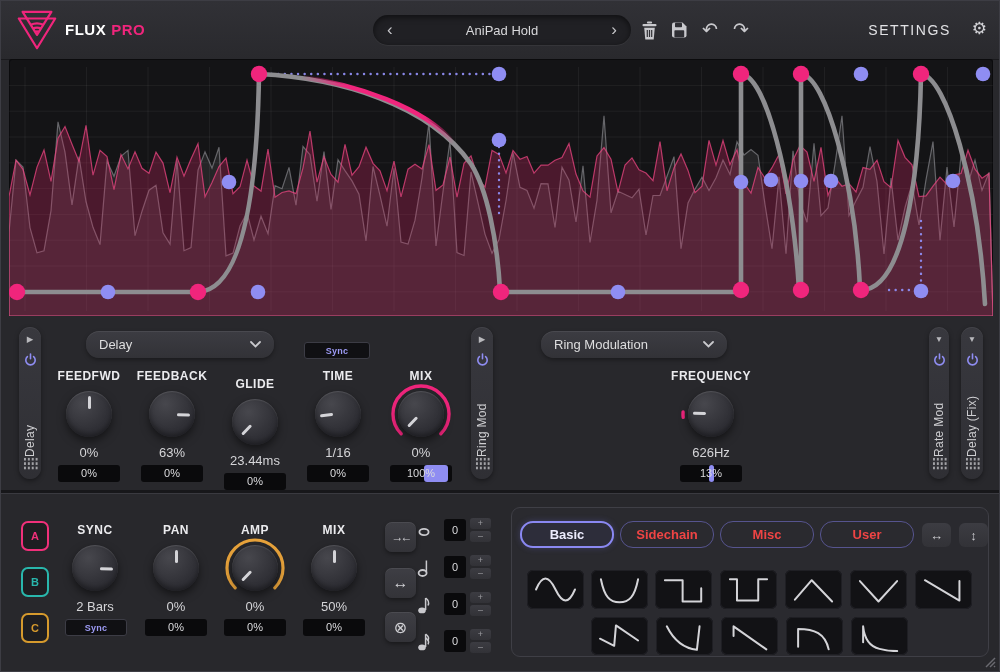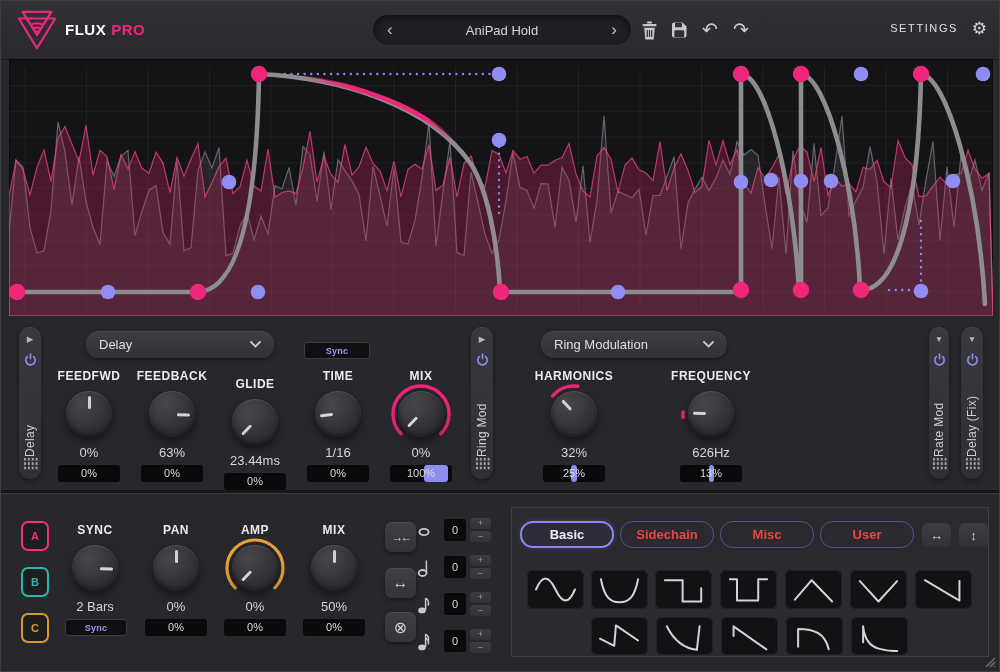--- a/index.html
+++ b/index.html
@@ -15,21 +15,21 @@
         background:linear-gradient(#3d3d43,#323238);box-shadow:0 2px 4px rgba(0,0,0,.35), inset 0 1px 0 rgba(255,255,255,.07);
         color:#e0e0e3;font-size:13px;}
   #midi-dd{left:168px;top:14px;width:162px;padding:0 14px;justify-content:space-between;cursor:pointer;}
   #preset{left:372px;top:14px;width:258px;background:#202024;
           box-shadow:inset 0 2px 6px rgba(0,0,0,.55), 0 1px 0 rgba(255,255,255,.05);
           justify-content:center;color:#d8d8db;}
   .pchev{position:absolute;top:4px;font-size:17px;color:#c6c6ca;cursor:pointer;line-height:22px;}
   .topico{position:absolute;top:17px;width:24px;height:24px;display:flex;align-items:center;justify-content:center;
           cursor:pointer;color:#c9c9cd;}
   .arrowglyph{font-size:19px;line-height:20px;color:#c9c9cd;}
-  #settings{position:absolute;right:41px;top:21px;font-size:11px;letter-spacing:1.6px;color:#e2e2e5;cursor:pointer;}
+  #settings{position:absolute;right:48px;top:21px;font-size:14px;letter-spacing:1.6px;color:#e2e2e5;cursor:pointer;}
   #gear{position:absolute;right:12px;top:17px;font-size:17px;color:#d2d2d6;cursor:pointer;}
   
   #envpanel{position:absolute;left:8px;top:58px;width:984px;height:257px;background:#141416;
             border-radius:3px;box-shadow:inset 0 0 0 1px #0b0b0d;}
   
   .strip{position:absolute;top:326px;width:22px;height:152px;border-radius:11px;
          background:linear-gradient(#38383e,#2f2f34);box-shadow:0 2px 5px rgba(0,0,0,.4), inset 0 1px 0 rgba(255,255,255,.06);
          display:flex;flex-direction:column;align-items:center;}
   .stri{margin-top:7px;font-size:8.5px;color:#b8b8bc;cursor:pointer;line-height:10px;}
   .strip svg.pw{margin-top:9px;cursor:pointer;}
@@ -65,21 +65,21 @@
   .sqbtn{position:absolute;left:384px;width:31px;height:30px;border-radius:7px;
          background:linear-gradient(#3e3e44,#333338);box-shadow:0 2px 4px rgba(0,0,0,.4), inset 0 1px 0 rgba(255,255,255,.07);
          color:#cfcfd3;display:flex;align-items:center;justify-content:center;font-size:13px;cursor:pointer;}
   .steprow{position:absolute;left:412px;width:82px;height:26px;}
   .steprow .nico{position:absolute;left:4px;top:3px;}
   .stepbox{position:absolute;left:31px;top:1px;width:22px;height:22px;background:#0a0a0c;border-radius:3px;
            color:#dadadd;font-size:11px;text-align:center;line-height:22px;cursor:ns-resize;}
   .stepbtns{position:absolute;left:57px;top:0;width:21px;}
   .stepbtn{width:21px;height:11px;margin-bottom:2px;border-radius:3px;background:linear-gradient(#3c3c42,#323237);
            color:#9a9a9e;font-size:9px;line-height:10px;text-align:center;cursor:pointer;box-sizing:border-box;}
-  #shapepanel{position:absolute;left:510px;top:506px;width:478px;height:150px;border-radius:0;
+  #shapepanel{position:absolute;left:510px;top:506px;width:478px;height:150px;border-radius:9px;
               background:#2a2a2f;border:1px solid #3f3f46;box-sizing:border-box;}
   .tab{position:absolute;top:13px;width:94px;height:27px;border-radius:13px;display:flex;align-items:center;justify-content:center;
        font-size:13px;font-weight:bold;color:#ef4444;border:1.5px solid #56548f;box-sizing:border-box;cursor:pointer;}
   .tab.active{border:2px solid #8a88f2;color:#edecfd;background:#2d2d3a;box-shadow:0 0 6px rgba(120,118,240,.25);}
   .flipbtn{position:absolute;top:15px;width:29px;height:24px;border-radius:6px;background:linear-gradient(#3c3c42,#323237);
            color:#cfcfd3;font-size:13px;display:flex;align-items:center;justify-content:center;cursor:pointer;}
   .tile{position:absolute;width:57px;height:39px;background:#121215;border-radius:6px;cursor:pointer;
         box-shadow:inset 0 0 0 1px #1f1f24;display:flex;align-items:center;justify-content:center;}
   .tile svg{width:47px;height:31px;}
   .tile path,.tile polyline{fill:none;stroke:#d4d4d8;stroke-width:4.5;stroke-linecap:round;stroke-linejoin:round;}
@@ -330,38 +330,20 @@
     <div class="gridico"></div>
   </div>
 
   <div class="dd" style="left:540px;top:330px;width:160px">
     <span>Ring Modulation</span>
     <svg width="11" height="7" viewBox="0 0 11 7">
         <polyline points="1,1 5.5,5.5 10,1" fill="none" stroke="#c9c9cd" stroke-width="1.8" stroke-linecap="round"></polyline>
       </svg>
   </div>
 
-  <div class="kcol" style="left:531px;top:368px">
-    <div class="klabel">HARMONICS</div>
-    <div class="karea">
-      <svg class="karc" width="68" height="68" viewBox="0 0 68 68">
-        <path d="M12.6 16 A28 28 0 0 1 37.9 6.3" fill="none" stroke="#f0257c" stroke-width="3.4" stroke-linecap="round"></path>
-      </svg>
-      <div class="knob">
-          <div class="krot" style="transform:rotate(-42deg)">
-            <div class="kpt"></div>
-          </div>
-        </div>
-    </div>
-    <div class="kvalue">32%</div>
-    <div class="kbox">
-      <div class="ovl" style="left:45%;width:10%"></div>
-      <span>25%</span>
-    </div>
-  </div>
   <div class="kcol" style="left:668px;top:368px">
     <div class="klabel">FREQUENCY</div>
     <div class="karea">
       <svg class="karc" width="68" height="68" viewBox="0 0 68 68">
         <path d="M6.2 37.4 A28 28 0 0 1 6.1 32" fill="none" stroke="#f0257c" stroke-width="3.4" stroke-linecap="round"></path>
       </svg>
       <div class="knob">
           <div class="krot" style="transform:rotate(-89deg)">
             <div class="kpt"></div>
           </div>

